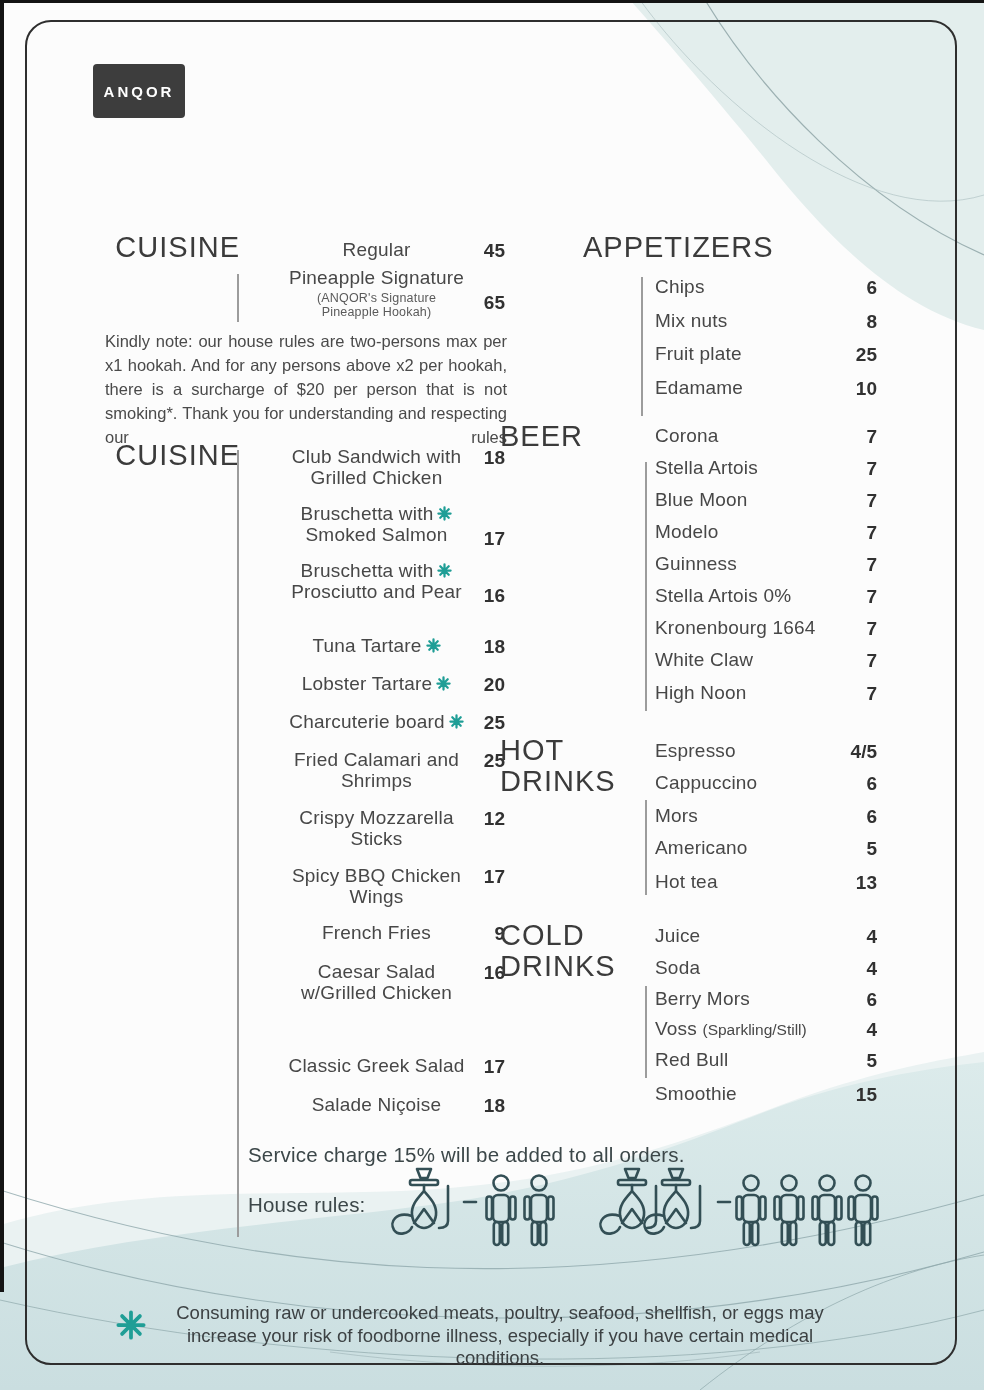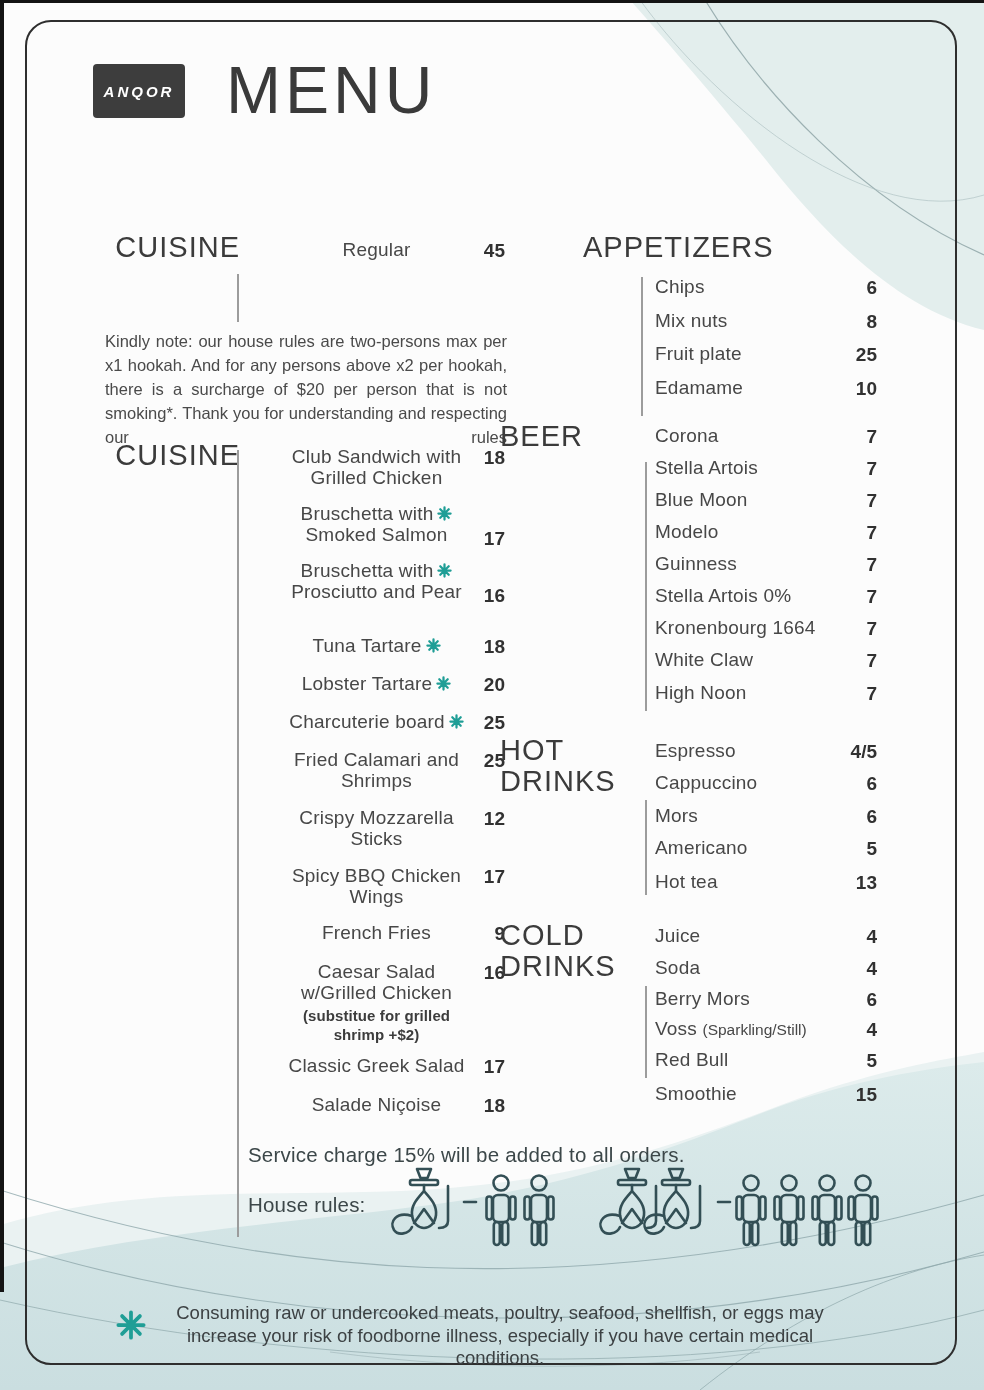--- a/index.html
+++ b/index.html
@@ -4,21 +4,21 @@
 <style>
   html,body{margin:0;padding:0;background:#ffffff;}
   .page{position:relative;width:984px;height:1390px;overflow:hidden;background:#fcfcfc;
         font-family:"Liberation Sans",sans-serif;color:#454545;}
   .bg{position:absolute;inset:0;z-index:0;}
   .card{position:absolute;left:25px;top:20px;width:928px;height:1341px;border:2px solid #2e2e2e;
         border-radius:26px;z-index:1;pointer-events:none;}
   .abs{position:absolute;z-index:2;}
   .logo{left:93px;top:64px;width:92px;height:54px;background:#3d3d3d;border-radius:4px;
         display:flex;align-items:center;justify-content:center;}
-  .logo span{color:#fff;font-size:15px;font-weight:700;letter-spacing:3px;font-style:italic;}
+  .logo span{color:#fff;font-size:15px;font-weight:700;letter-spacing:3px;}
   .title{left:226px;top:52px;font-size:66px;font-weight:400;letter-spacing:4px;color:#3a3a3a;}
   .sec-h{position:absolute;z-index:2;font-size:29px;color:#3b3b3b;letter-spacing:1px;white-space:nowrap;line-height:31px;}
   .sec-h.l{left:60px;width:180px;text-align:right;}
   .sec-h.r{left:500px;width:143px;text-align:left;}
   .row{position:absolute;z-index:2;font-size:19px;line-height:20.5px;letter-spacing:.2px;color:#474747;}
   .lrow{left:248px;width:257px;text-align:center;}
   .rrow{left:655px;width:222px;}
   .row .pr{position:absolute;right:0;top:1px;font-weight:700;color:#313131;letter-spacing:0;}
   .row .pr.b{top:25px;}
   .sub{font-size:12.5px;line-height:14.5px;color:#5a5a5a;margin-top:2px;letter-spacing:.2px;}
@@ -63,27 +63,34 @@
   </svg>
 
   <div class="edge-top"></div>
   <div class="edge-left"></div>
 
   <div class="card"></div>
 
   <div class="abs logo">
     <span>ANQOR</span>
   </div>
-  <div class="abs title">MENU</div>
 
   <div class="sec-h l" style="top:232px">CUISINE</div>
 
   <div class="row lrow" style="top:240px">
     <span>Regular</span>
     <span class="pr">45</span>
+  </div>
+  <div class="row lrow" style="top:268px">
+    <span>Pineapple Signature</span>
+    <div class="sub">
+      <span>(ANQOR's Signature</span><br>
+      <span>Pineapple Hookah)</span>
+    </div>
+    <span class="pr b">65</span>
   </div>
   <div class="divider" style="left:237px;top:274px;height:48px"></div>
 
   <div class="abs note">Kindly note: our house rules are two-persons max per x1 hookah. And for any persons above x2 per hookah, there is a surcharge of $20 per person that is not smoking*. Thank you for understanding and respecting our rules</div>
 
   <div class="sec-h l" style="top:440px">CUISINE</div>
   <div class="divider" style="left:237px;top:450px;height:787px"></div>
 
   <div class="row lrow" style="top:447px">
     <span>Club Sandwich with</span><br>
@@ -147,24 +154,20 @@
     <span>Wings</span>
     <span class="pr">17</span>
   </div>
   <div class="row lrow" style="top:923px">
     <span>French Fries</span>
     <span class="pr">9</span>
   </div>
   <div class="row lrow" style="top:962px">
     <span>Caesar Salad</span><br>
     <span>w/Grilled Chicken</span>
-    <div class="sub2">
-      <span>(substitue for grilled</span><br>
-      <span>shrimp +$2)</span>
-    </div>
     <span class="pr">16</span>
   </div>
   <div class="row lrow" style="top:1056px">
     <span>Classic Greek Salad</span>
     <span class="pr">17</span>
   </div>
   <div class="row lrow" style="top:1095px">
     <span>Salade Niçoise</span>
     <span class="pr">18</span>
   </div>

